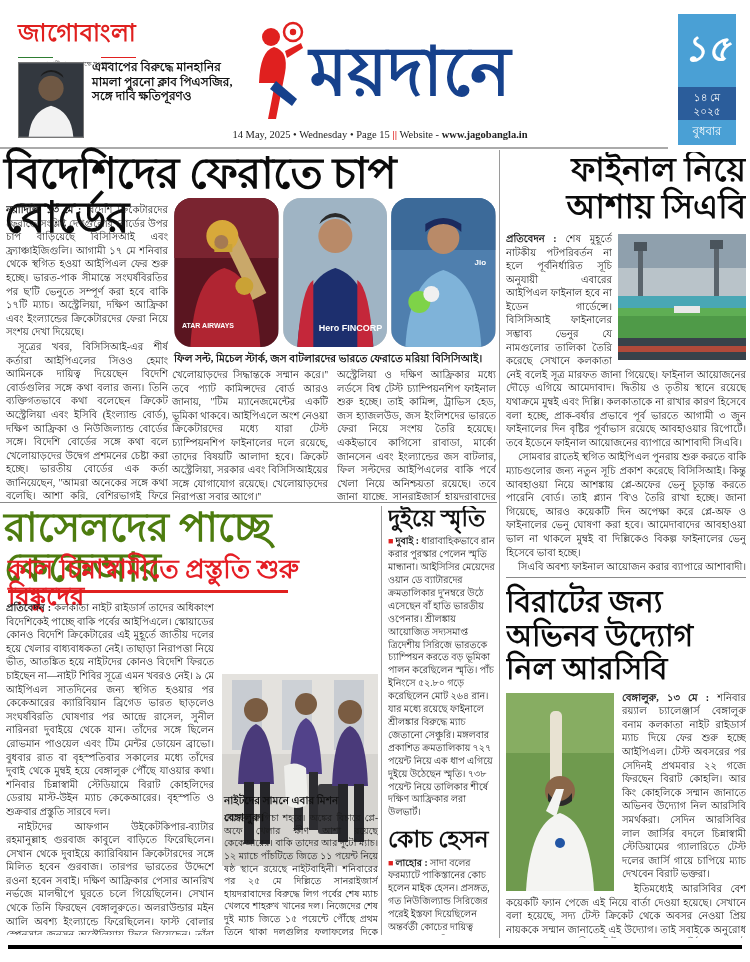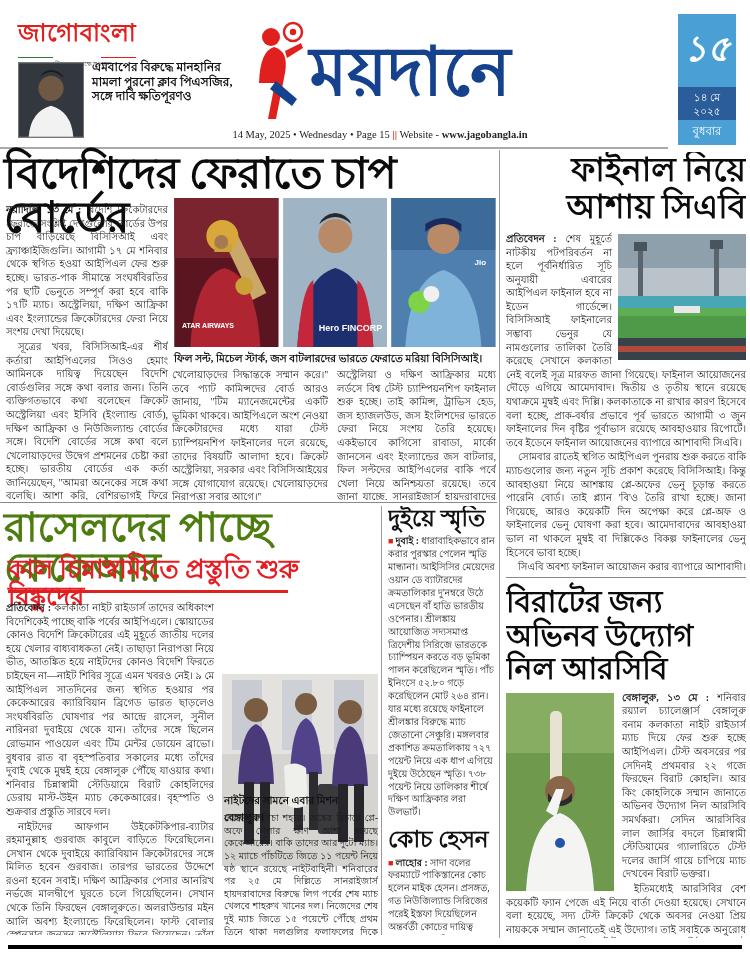--- a/index.html
+++ b/index.html
@@ -51,21 +51,21 @@
   .body-text { font-size:10px; line-height:1.36; text-align:justify; color:#1c1c1c; overflow:hidden; }
   .body-text p + p { text-indent:12px; margin-top:1px; }
   .lead-in { font-weight:bold; }
   .bullet { color:#e0201f; font-size:9px; margin-right:2px; }
   .caption { font-size:10.5px; font-weight:bold; color:#111; }
 
   
   .ph { position:relative; overflow:hidden; background:#c9c9c9; }
   .ph svg { position:absolute; bottom:0; left:0; width:100%; height:100%; }
   .photos-row { display:flex; gap:4px; }
-  .photos-row .ph { flex:1; }
+  .photos-row .ph { flex:1;border-radius:18px; }
   .jersey-text { position:absolute; color:#fff; font-size:7px; font-weight:bold; font-family:"Liberation Sans",sans-serif; }
   .float-right { float:right; margin:2px 0 4px 6px; }
   .float-left  { float:left; margin:2px 8px 2px 0; }
 </style>
 </head>
 <body>
 
 <div class="page">
 
   <div class="abs" style="left:18px; top:14px;">

